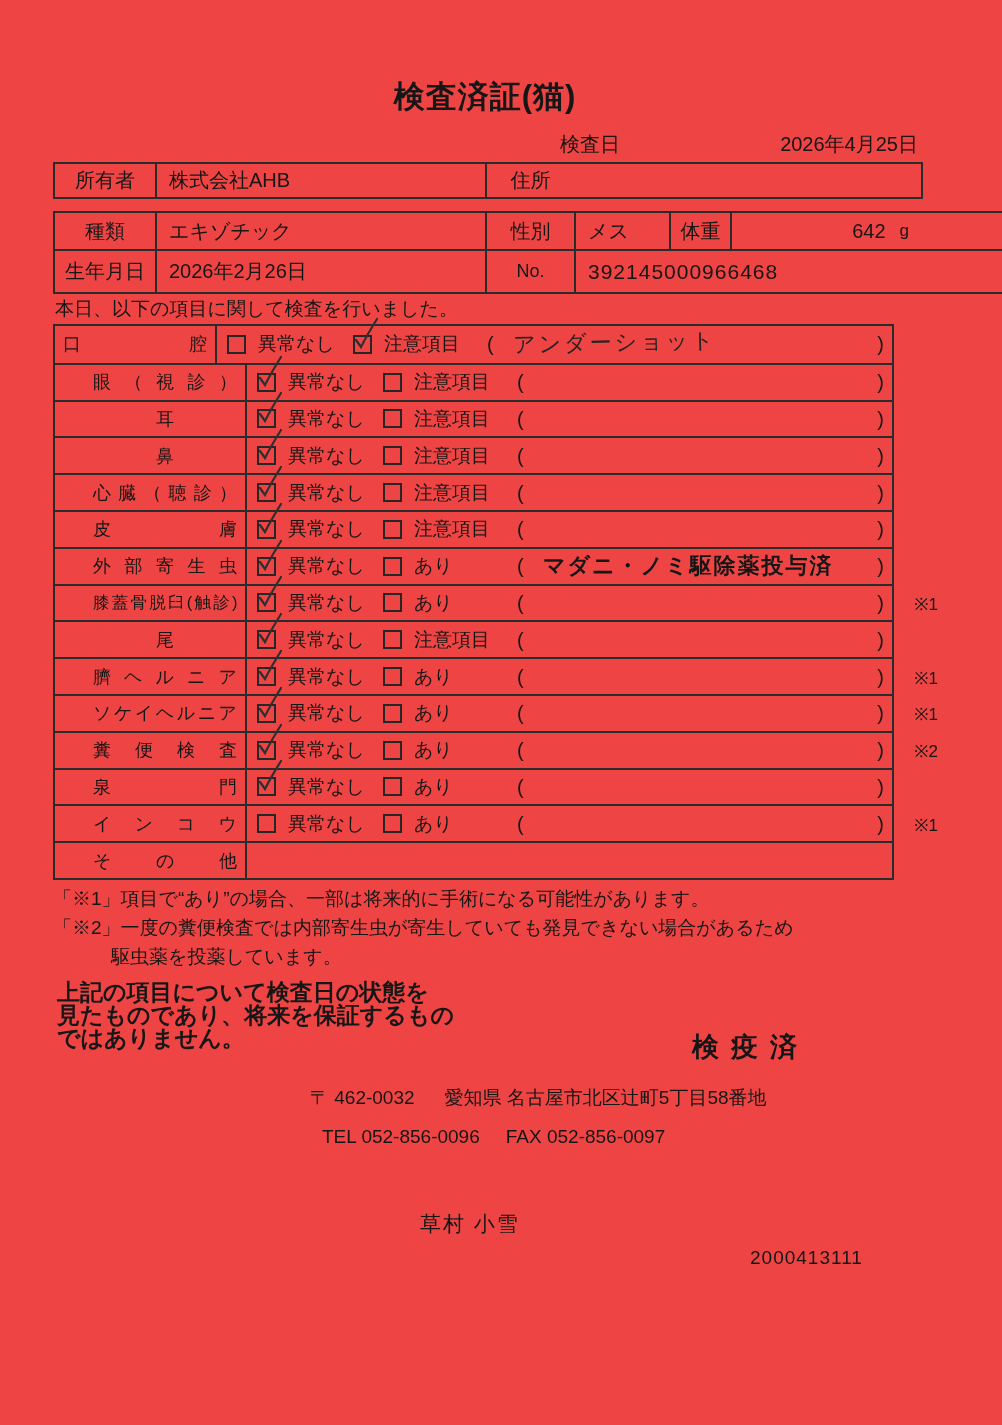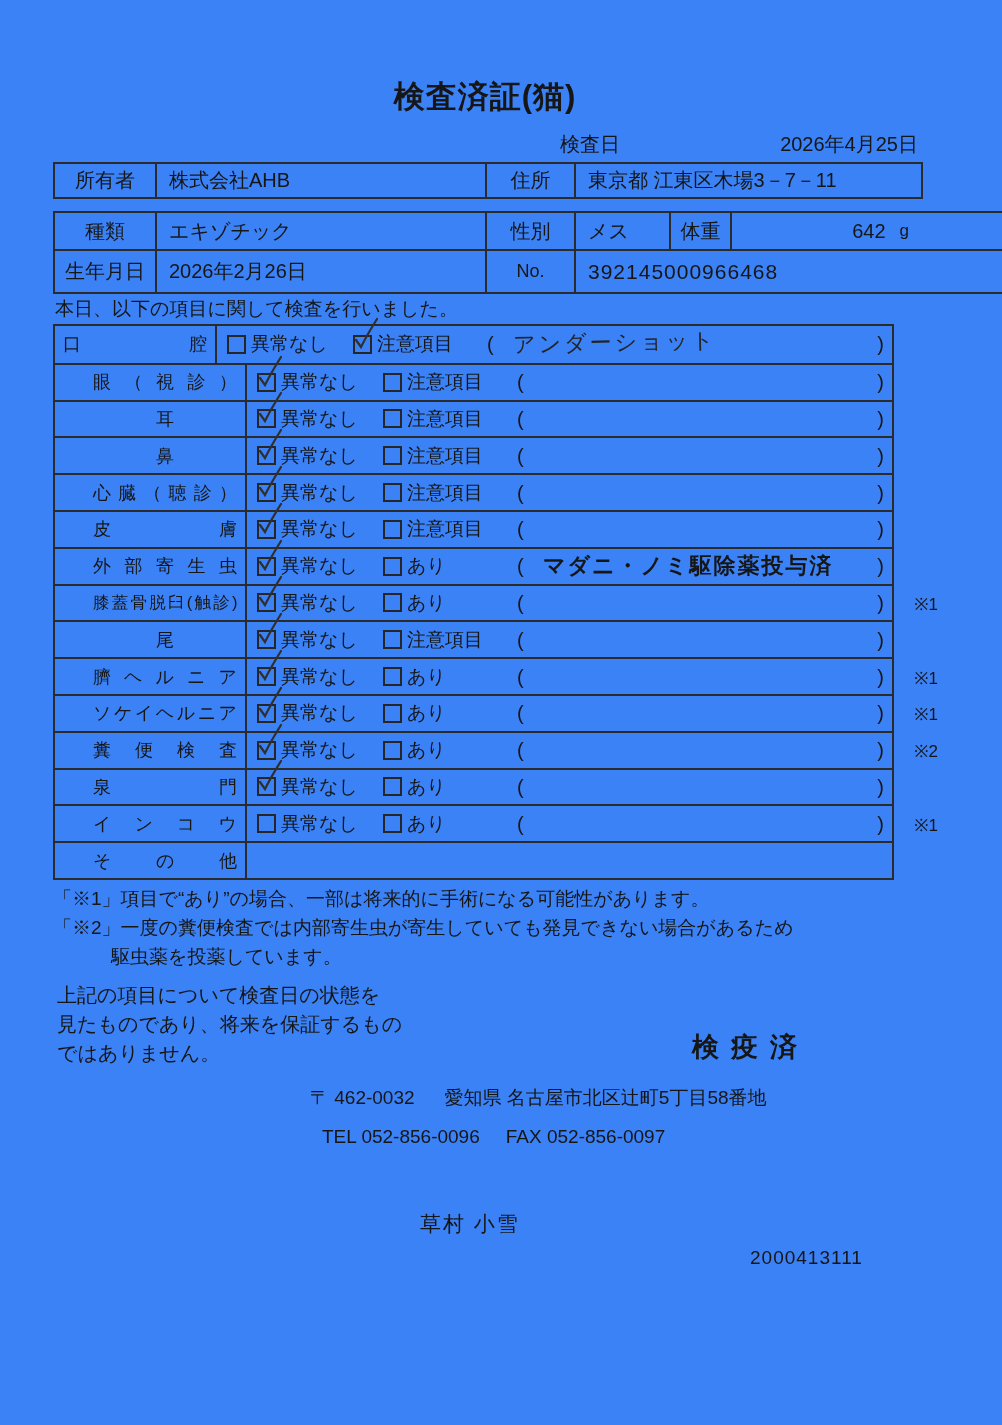--- a/index.html
+++ b/index.html
@@ -1,18 +1,18 @@
 <!DOCTYPE html>
 <html><head>
 <meta charset="utf-8">
 <style>
   html,body{margin:0;padding:0;background:#d8d8d6;}
   .page{
     position:relative;width:1002px;height:1425px;margin:0 auto;
-    background:#3b82f6;color:#161616;
+    background:#ef4444;color:#161616;
     font-family:"Liberation Sans",sans-serif;
     overflow:hidden;
   }
   .abs{position:absolute;}
   
   .title{top:76px;left:-16px;width:100%;text-align:center;font-size:31px;font-weight:600;letter-spacing:1px;}
   
   .date-row{top:131px;left:560px;width:358px;display:flex;justify-content:space-between;font-size:20px;}
   
   .tbl{border:2px solid #2b2b2b;box-sizing:border-box;display:grid;}
@@ -33,39 +33,39 @@
   .intro{top:296px;left:55px;font-size:19px;}
   
   .checklist{top:324px;left:53px;width:841px;border:2px solid #2b2b2b;box-sizing:border-box;}
   .row{display:flex;height:36.8px;box-sizing:border-box;}
   .row + .row{border-top:2px solid #2b2b2b;padding-left:30px;}
   .c-label{width:162px;border-right:2px solid #2b2b2b;box-sizing:border-box;padding:0 8px;display:flex;align-items:center;font-size:18px;}
   .c-label .lbl{width:100%;text-align:justify;text-align-last:justify;}
   .row.center .lbl{text-align:center;text-align-last:center;}
   .row.tight .lbl{font-size:16.5px;letter-spacing:-0.5px;}
   .c-body{flex:1;position:relative;}
-  .grp{position:absolute;top:50%;transform:translateY(-50%);display:flex;align-items:center;gap:5px;font-size:19px;white-space:nowrap;}
+  .grp{position:absolute;top:50%;transform:translateY(-50%);display:flex;align-items:center;gap:12px;font-size:19px;white-space:nowrap;}
   .g1{left:10px;}
   .g2{left:136px;}
   .cb{width:15px;height:15px;border:2px solid #262626;box-sizing:content-box;position:relative;display:inline-block;background:transparent;}
   .tick{position:absolute;left:-4px;top:-20px;width:30px;height:38px;overflow:visible;display:none;}
   .tick path{stroke:#2f2f2f;stroke-width:2.2;fill:none;stroke-linecap:round;}
   .cb.checked .tick{display:block;}
   .paren{position:absolute;top:50%;transform:translateY(-50%);font-size:20px;}
   .op{left:270px;}
   .cp{right:8px;}
   .ptext{position:absolute;top:50%;transform:translateY(-50%);left:296px;white-space:nowrap;}
   .ptext.hand{font-size:22px;letter-spacing:3px;transform:translateY(-54%) rotate(-1.2deg);color:#242424;}
   .ptext.bold{font-size:22px;font-weight:700;letter-spacing:2px;}
   .mark{position:absolute;top:50%;transform:translateY(-50%);right:-46px;font-size:17px;white-space:nowrap;}
   
   .notes{top:884px;left:53px;font-size:19px;line-height:29px;}
   .note.indent{padding-left:58px;}
   
-  .disclaimer{top:981px;left:57px;font-size:20px;font-weight:400;line-height:29px;white-space:pre-line;}
+  .disclaimer{top:981px;left:57px;font-size:23px;font-weight:700;line-height:23px;white-space:pre-line;}
   
   .stamp{top:1029px;left:692px;font-size:27px;font-weight:600;letter-spacing:12px;}
   
   .postal{top:1085px;left:310px;font-size:19px;display:flex;gap:30px;}
   .telfax{top:1126px;left:322px;font-size:19px;display:flex;gap:26px;}
   .clinic{top:1174px;left:308px;font-size:25px;letter-spacing:1px;}
   .examiner{top:1210px;left:420px;font-size:21px;letter-spacing:2px;}
   .serial{top:1247px;left:750px;font-size:19px;letter-spacing:1px;}
 </style>
 </head>
@@ -77,21 +77,20 @@
 
   <div class="abs date-row">
     <span>検査日</span>
     <span>2026年4月25日</span>
   </div>
 
   <div class="abs tbl owner-tbl">
     <div class="cell lab">所有者</div>
     <div class="cell val">株式会社AHB</div>
     <div class="cell lab">住所</div>
-    <div class="cell val">東京都 江東区木場3－7－11</div>
   </div>
 
   <div class="abs tbl animal-tbl">
     <div class="animal-row r1">
       <div class="cell lab">種類</div>
       <div class="cell val">エキゾチック</div>
       <div class="cell lab">性別</div>
       <div class="cell val">メス</div>
       <div class="cell lab">体重</div>
       <div class="cell weight-val">

